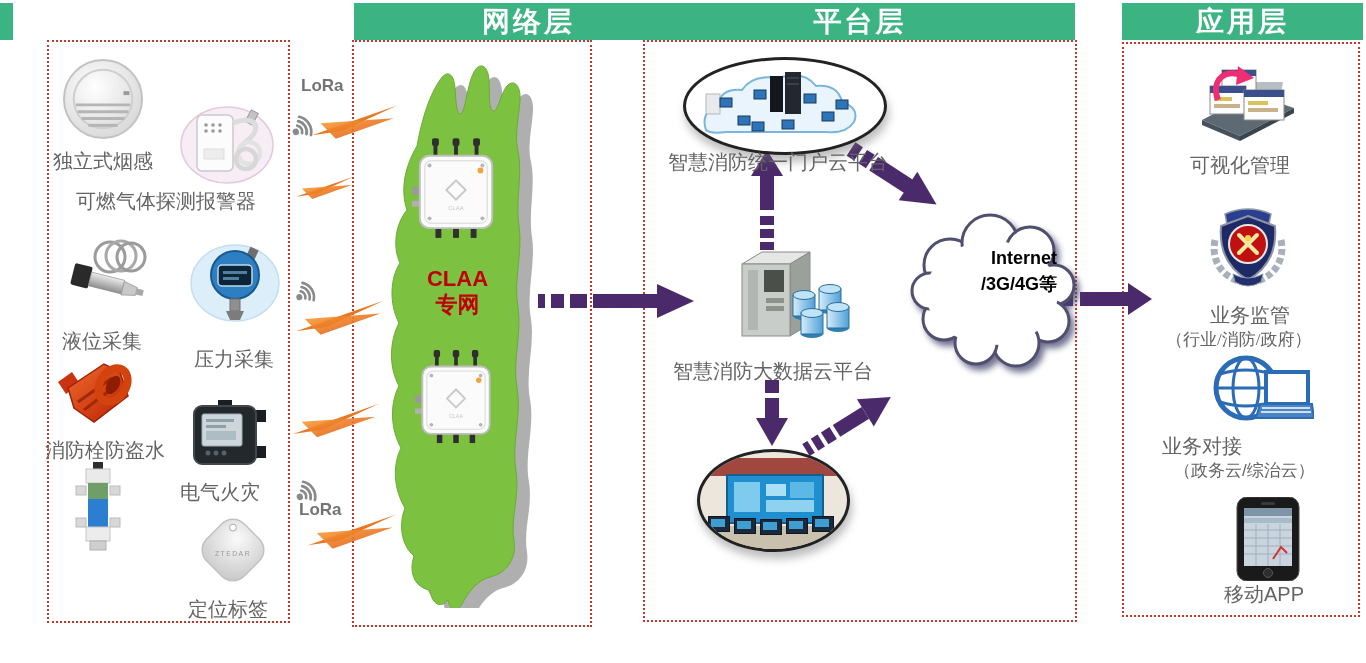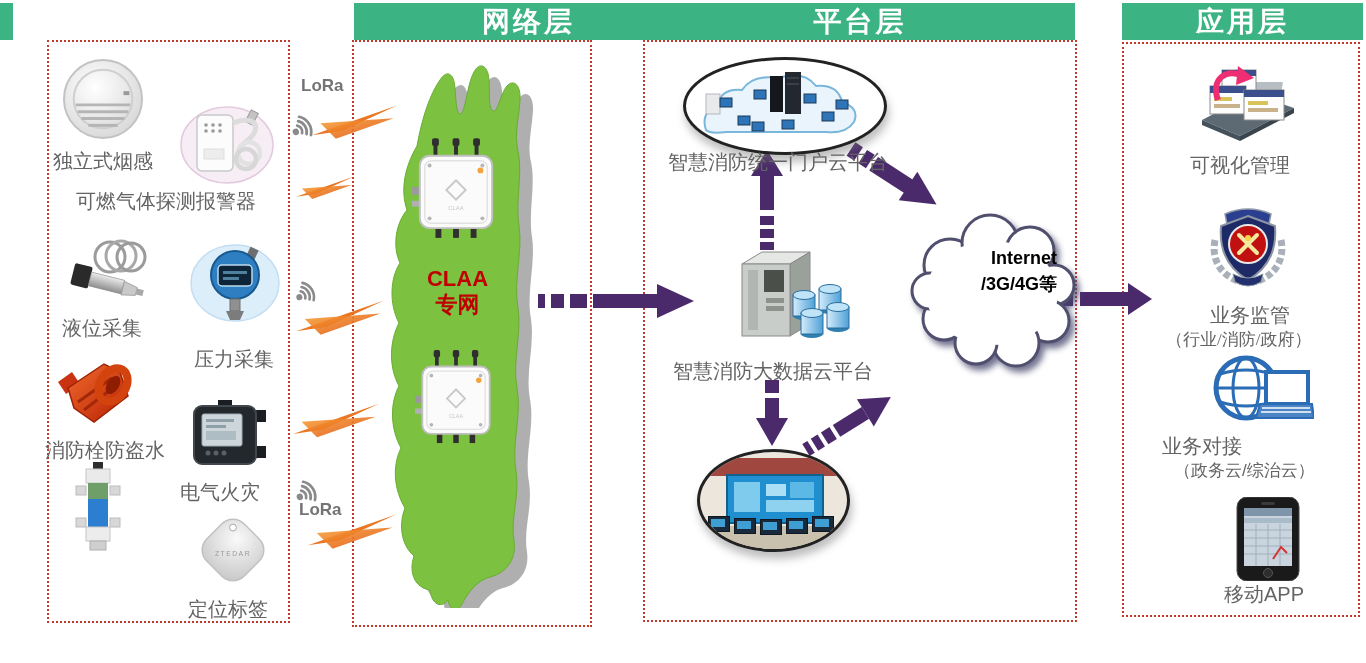--- a/index.html
+++ b/index.html
@@ -118,21 +118,21 @@
     <circle cx="52" cy="21" r="15" stroke="#9b9b9b" stroke-width="3" fill="none"></circle>
     <circle cx="63" cy="20" r="15" stroke="#a8a8a8" stroke-width="3" fill="none"></circle>
     <circle cx="73" cy="21" r="14" stroke="#9b9b9b" stroke-width="3" fill="none"></circle>
     <g transform="rotate(14 40 48)">
       <rect x="13" y="33" width="18" height="22" rx="2" fill="#2a2a2a"></rect>
       <rect x="31" y="38" width="34" height="14" fill="url(#metal)" stroke="#8a8a8a" stroke-width="0.6"></rect>
       <polygon points="65,39 79,42 79,50 65,53" fill="#c9c9c9" stroke="#8a8a8a" stroke-width="0.6"></polygon>
       <rect x="79" y="43" width="7" height="6" fill="#a8a8a8"></rect>
     </g>
   </svg>
-  <div class="lbl" style="left:62px;top:315px;">液位采集</div>
+  <div class="lbl" style="left:62px;top:328px;">液位采集</div>
 
   <svg class="abs" style="left:190px;top:243px;" width="90" height="80" viewBox="0 0 90 80">
     <ellipse cx="45" cy="40" rx="44" ry="38" fill="#ddeefb" stroke="#c3def2" stroke-width="1.5"></ellipse>
     <rect x="58" y="5" width="9" height="11" fill="#6e6e6e" transform="rotate(25 62 10)"></rect>
     <circle cx="45" cy="32" r="24" fill="#2e7fc2" stroke="#18598f" stroke-width="2"></circle>
     <rect x="28" y="22" width="34" height="21" rx="4" fill="#0e2438" stroke="#bcd9ef" stroke-width="1.5"></rect>
     <rect x="33" y="28" width="24" height="3" fill="#4f819f"></rect>
     <rect x="33" y="34" width="16" height="3" fill="#4f819f"></rect>
     <rect x="40" y="56" width="10" height="12" fill="#909090" stroke="#6e6e6e"></rect>
     <polygon points="36,68 54,68 50,77 40,77" fill="#7c7c7c"></polygon>

